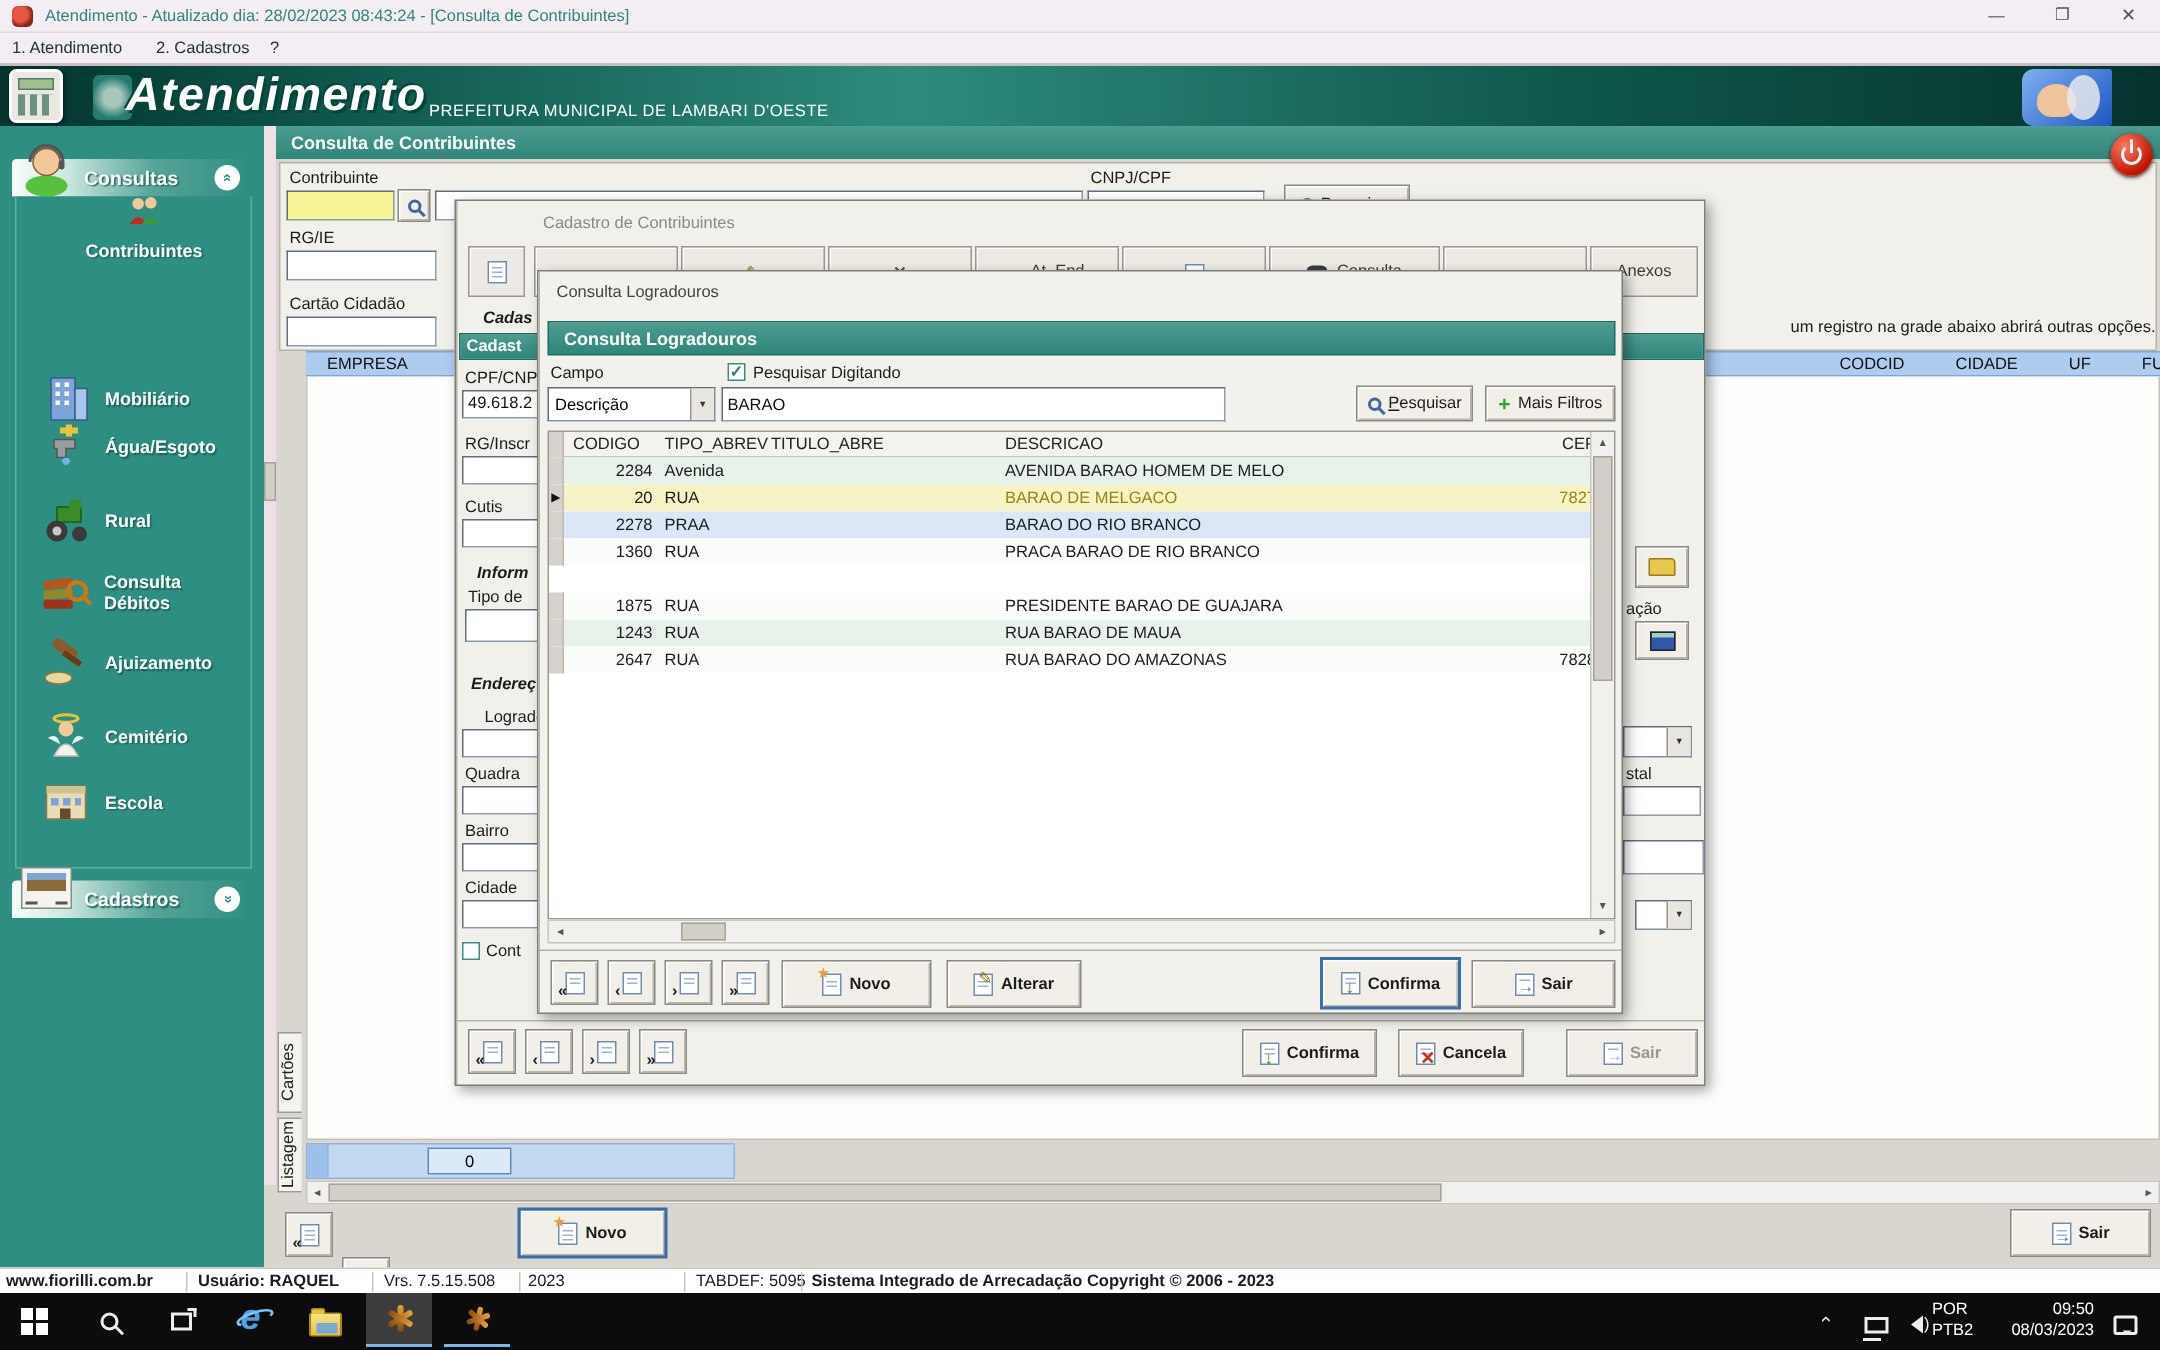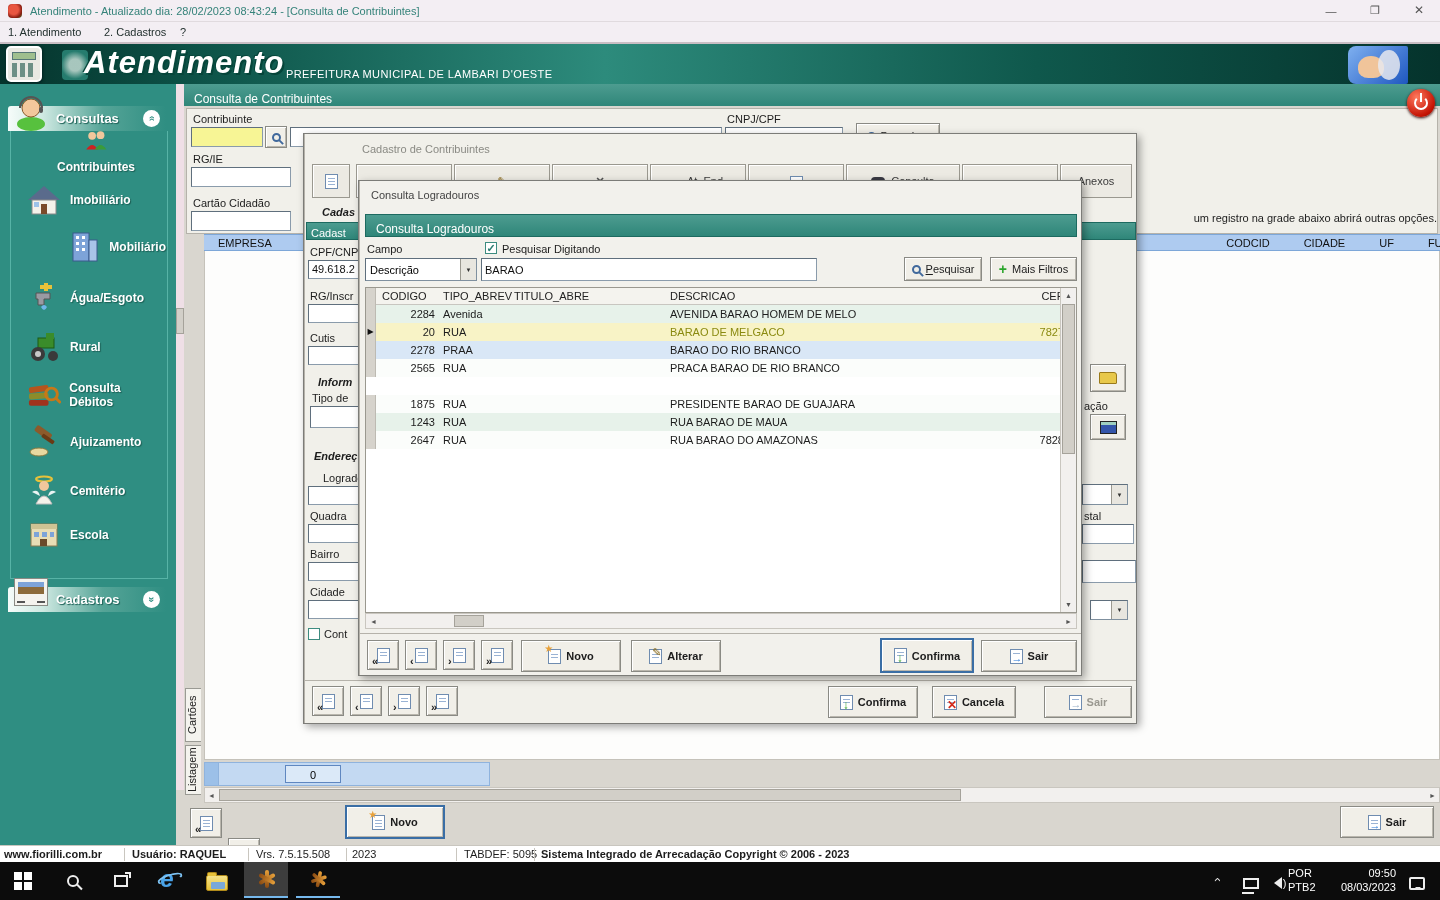--- a/index.html
+++ b/index.html
@@ -3,21 +3,21 @@
 <meta charset="utf-8">
 <style>
   * { margin:0; padding:0; box-sizing:border-box; font-family:"Liberation Sans", sans-serif; }
   html,body { width:1440px; height:900px; overflow:hidden; background:#d9d6cf; }
   #screen { position:relative; width:1440px; height:900px; background:#d9d6cf; overflow:hidden; }
   .abs { position:absolute; }
   .lbl { font-size:11px; color:#1c1c1c; white-space:nowrap; }
   .inp { background:#fff; border:1px solid #8a9bab; border-top-color:#5f6f7d; border-left-color:#5f6f7d; font-size:11px; color:#111; padding:2px 3px; white-space:nowrap; overflow:hidden; }
   .btn { background:#f1efe8; border:1px solid #8a8a84; box-shadow:inset 1px 1px 0 #ffffff, inset -1px -1px 0 #b9b6ad; font-size:11px; color:#1c1c1c; display:flex; align-items:center; justify-content:center; gap:5px; white-space:nowrap; cursor:default; }
   .btn b { font-weight:bold; }
-  .tealbar { background:linear-gradient(180deg,#4d9c90,#2f8679); color:#fff; font-weight:normal; font-size:12px; display:flex; align-items:flex-end; padding-left:10px; border:1px solid #1d6a60; }
+  .tealbar { background:linear-gradient(180deg,#4d9c90,#2f8679); color:#fff; font-weight:bold; font-size:12px; display:flex; align-items:center; padding-left:10px; border:1px solid #1d6a60; }
   .dlg { background:#f1f0ea; border:1px solid #7c7c78; box-shadow:1px 0 0 #b5b2aa inset, 3px 3px 8px rgba(0,0,0,.35); }
   .doc { display:inline-block; width:13px; height:15px; background:#fff; border:1px solid #6f8cb0; position:relative; }
   .doc i { position:absolute; left:2px; right:2px; height:1px; background:#9ab3d4; }
   .glyph { font-size:10px; line-height:10px; }
   .navbtn { width:32px; height:30px; position:relative; }
   .navbtn .arr { position:absolute; left:4px; bottom:2px; font-size:11px; font-weight:bold; color:#222; }
   .mag { display:inline-block; width:9px; height:9px; border:2px solid #41699c; border-radius:50%; position:relative; }
   .mag::after { content:""; position:absolute; width:6px; height:2px; background:#41699c; transform:rotate(45deg); right:-5px; bottom:-3px; }
   .cb { width:12px; height:12px; background:#fff; border:1px solid #3d8c80; color:#2e7d72; font-size:11px; line-height:10px; text-align:center; font-weight:bold; }
   .combo { background:#fff; border:1px solid #7f909f; border-top-color:#5f6f7d; border-left-color:#5f6f7d; display:flex; align-items:center; justify-content:space-between; font-size:11px; padding-left:4px; }
@@ -108,30 +108,21 @@
 
     <div class="sb-item" style="top:46px;flex-direction:column;">
       <svg width="36" height="34" viewBox="0 0 36 34">
           <circle cx="12" cy="9" r="6" fill="#f2c79c"></circle>
           <circle cx="25" cy="8" r="6" fill="#f2c79c"></circle>
           <path d="M3 30 q9 -14 18 0z" fill="#c22"></path>
           <path d="M16 30 q9 -14 18 0z" fill="#3a9b3a"></path>
         </svg>
       <span class="txt">Contribuintes</span>
     </div>
-    <div class="sb-item" style="top:94px;">
-      <svg width="36" height="34" viewBox="0 0 36 34">
-          <polygon points="18,3 34,17 2,17" fill="#5a6b8c"></polygon>
-          <rect x="6" y="17" width="24" height="14" fill="#f4f2ea" stroke="#888"></rect>
-          <rect x="15" y="21" width="6" height="10" fill="#7a4a2a"></rect>
-          <rect x="8" y="19" width="5px" height="5" fill="#9cc2e8"></rect>
-        </svg>
-      <span class="txt">Imobiliário</span>
-    </div>
-    <div class="sb-item" style="top:141px;justify-content:flex-end;">
+    <div class="sb-item" style="top:160px;">
       <svg width="36" height="34" viewBox="0 0 36 34">
           <rect x="8" y="3" width="16" height="28" fill="#7da3d8" stroke="#3a5a8c"></rect>
           <rect x="24" y="10" width="8" height="21" fill="#a8c4e8" stroke="#3a5a8c"></rect>
           <g fill="#ffffff">
             <rect x="11" y="6" width="3" height="3"></rect>
             <rect x="17" y="6" width="3" height="3"></rect>
             <rect x="11" y="12" width="3" height="3"></rect>
             <rect x="17" y="12" width="3" height="3"></rect>
             <rect x="11" y="18" width="3" height="3"></rect>
             <rect x="17" y="18" width="3" height="3"></rect>
@@ -467,21 +458,21 @@
       <span>Mais Filtros</span>
     </div>
 
     <div class="abs" style="left:6px;top:106px;width:712px;height:326px;background:#fff;border:1px solid #9a988f;overflow:hidden;">
       <div class="trow" style="top:0;background:#f4f3ee;border-bottom:1px solid #c8c6c0;height:17px;color:#222;">
         <span class="mkcol" style="height:17px;"></span><span class="c-cod" style="text-align:left;padding-left:6px;height:17px;line-height:16px;">CODIGO</span><span class="c-tipo" style="height:17px;line-height:16px;">TIPO_ABREV</span><span class="c-tit" style="height:17px;line-height:16px;">TITULO_ABRE</span><span class="c-desc" style="height:17px;line-height:16px;">DESCRICAO</span><span class="c-cep" style="height:17px;line-height:16px;">CEP</span>
       </div>
       <div class="trow r-green" style="top:17px;"><span class="mkcol"></span><span class="c-cod">2284</span><span class="c-tipo">Avenida</span><span class="c-tit"></span><span class="c-desc">AVENIDA BARAO HOMEM DE MELO</span><span class="c-cep"></span></div>
       <div class="trow r-sel" style="top:35px;"><span class="mkcol">▶</span><span class="c-cod">20</span><span class="c-tipo">RUA</span><span class="c-tit"></span><span class="c-desc">BARAO DE MELGACO</span><span class="c-cep">7827</span></div>
       <div class="trow r-blue" style="top:53px;"><span class="mkcol"></span><span class="c-cod">2278</span><span class="c-tipo">PRAA</span><span class="c-tit"></span><span class="c-desc">BARAO DO RIO BRANCO</span><span class="c-cep"></span></div>
-      <div class="trow r-white" style="top:71px;"><span class="mkcol"></span><span class="c-cod">2565</span><span class="c-tipo">RUA</span><span class="c-tit"></span><span class="c-desc">PRACA BARAO DE RIO BRANCO</span><span class="c-cep"></span></div>
+      <div class="trow r-white" style="top:71px;"><span class="mkcol"></span><span class="c-cod">1360</span><span class="c-tipo">RUA</span><span class="c-tit"></span><span class="c-desc">PRACA BARAO DE RIO BRANCO</span><span class="c-cep"></span></div>
       <div class="trow r-white" style="top:107px;"><span class="mkcol"></span><span class="c-cod">1875</span><span class="c-tipo">RUA</span><span class="c-tit"></span><span class="c-desc">PRESIDENTE BARAO DE GUAJARA</span><span class="c-cep"></span></div>
       <div class="trow r-green" style="top:125px;"><span class="mkcol"></span><span class="c-cod">1243</span><span class="c-tipo">RUA</span><span class="c-tit"></span><span class="c-desc">RUA BARAO DE MAUA</span><span class="c-cep"></span></div>
       <div class="trow r-white" style="top:143px;"><span class="mkcol"></span><span class="c-cod">2647</span><span class="c-tipo">RUA</span><span class="c-tit"></span><span class="c-desc">RUA BARAO DO AMAZONAS</span><span class="c-cep">7828</span></div>
 
       <div class="scroll" style="position:absolute;right:0;top:0;width:16px;height:324px;border:none;border-left:1px solid #c9c6bf;">
         <span class="sarr" style="display:block;margin-top:4px;">▲</span>
         <div class="sthumb" style="position:absolute;left:1px;top:16px;width:13px;height:150px;"></div>
         <span class="sarr" style="position:absolute;bottom:4px;left:4px;">▼</span>
       </div>
     </div>

